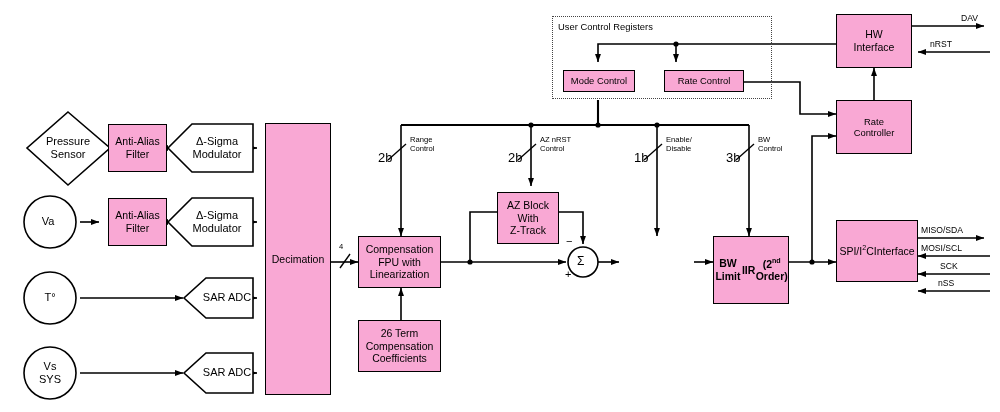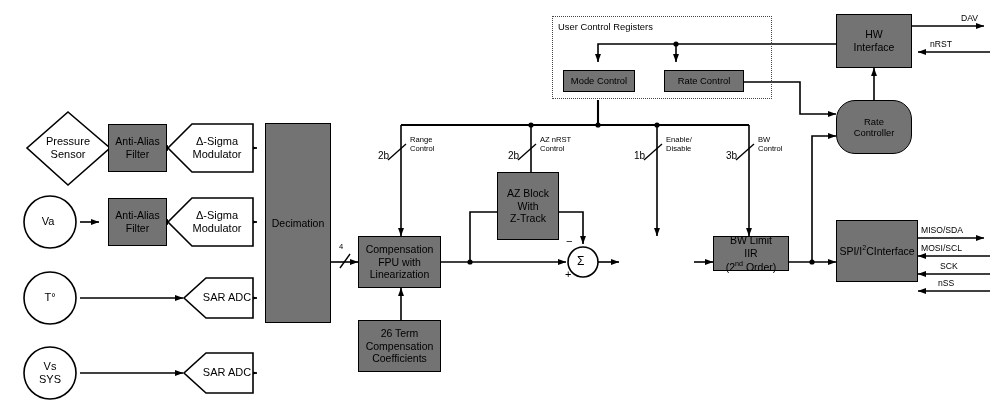--- a/index.html
+++ b/index.html
@@ -1,23 +1,23 @@
 <!DOCTYPE html>
 <html><head>
 <meta charset="utf-8">
 <style>
   html,body{margin:0;padding:0;background:#ffffff;}
   body{font-family:"Liberation Sans",sans-serif;}
   #canvas{position:relative;width:1000px;height:412px;background:#fff;overflow:hidden;}
   svg{position:absolute;top:0;left:0;width:1000px;height:412px;}
-  .blk{position:absolute;box-sizing:border-box;border:1.6px solid #000;background:#737373;
+  .blk{position:absolute;box-sizing:border-box;border:1.6px solid #000;background:#f9a8d4;
        display:flex;align-items:center;justify-content:center;text-align:center;
        font-size:10.5px;line-height:1.22;color:#000;}
   .lbl{position:absolute;font-size:7.6px;color:#000;line-height:1.18;white-space:nowrap;}
-  .lbl.bits{font-size:10px;}
+  .lbl.bits{font-size:13px;}
   .sig{position:absolute;font-size:8.6px;color:#000;white-space:nowrap;}
   .shape-txt{position:absolute;font-size:11px;line-height:1.22;text-align:center;color:#000;
        display:flex;align-items:center;justify-content:center;}
   .ucr-title{position:absolute;font-size:9.4px;color:#000;}
   .dotted{position:absolute;box-sizing:border-box;border:1.4px dotted #444;background:transparent;}
   .sum-txt{position:absolute;font-size:12px;color:#000;}
   .pm{position:absolute;font-size:11px;color:#000;}
   sup{font-size:0.68em;vertical-align:super;}
 </style>
 </head>
@@ -140,49 +140,49 @@
     <span>Δ-Sigma</span>
     <span>Modulator</span>
   </div>
   <div class="shape-txt" style="left:180px;top:204px;width:74px;height:36px;flex-direction:column;">
     <span>Δ-Sigma</span>
     <span>Modulator</span>
   </div>
   <div class="shape-txt" style="left:198px;top:290px;width:58px;height:16px;">SAR ADC</div>
   <div class="shape-txt" style="left:198px;top:365px;width:58px;height:16px;">SAR ADC</div>
 
-  <div class="blk" style="left:265px;top:123px;width:66px;height:200px;">
+  <div class="blk" style="left:265px;top:123px;width:66px;height:272px;">
     <span>Decimation</span>
   </div>
   <div class="lbl" style="left:339px;top:243px;">4</div>
 
   <div class="blk" style="left:358px;top:236px;width:83px;height:52px;flex-direction:column;">
     <span>Compensation</span>
     <span>FPU with</span>
     <span>Linearization</span>
   </div>
 
   <div class="blk" style="left:358px;top:320px;width:83px;height:52px;flex-direction:column;">
     <span>26 Term</span>
     <span>Compensation</span>
     <span>Coefficients</span>
   </div>
 
-  <div class="blk" style="left:497px;top:172px;width:62px;height:68px;flex-direction:column;">
+  <div class="blk" style="left:497px;top:192px;width:62px;height:52px;flex-direction:column;">
     <span>AZ Block</span>
     <span>With</span>
     <span>Z-Track</span>
   </div>
 
   <div class="sum-txt" style="left:577px;top:254px;">Σ</div>
   <div class="pm" style="left:566px;top:235px;">−</div>
   <div class="pm" style="left:565px;top:268px;">+</div>
 
 
-  <div class="blk" style="left:713px;top:236px;width:76px;height:35px;flex-direction:column;">
+  <div class="blk" style="left:713px;top:236px;width:76px;height:68px;font-weight:bold;">
     <span>BW Limit</span>
     <span>IIR</span>
     <span><span>(2</span><sup>nd</sup><span> Order)</span></span>
   </div>
 
   <div class="dotted" style="left:552px;top:16px;width:220px;height:83px;"></div>
   <div class="ucr-title" style="left:558px;top:21px;">User Control Registers</div>
   <div class="blk" style="left:563px;top:70px;width:72px;height:22px;font-size:9.4px;">
     <span>Mode Control</span>
   </div>
@@ -209,21 +209,21 @@
   <div class="lbl" style="left:758px;top:136px;">
     <div>BW</div>
     <div>Control</div>
   </div>
 
   <div class="blk" style="left:836px;top:14px;width:76px;height:54px;flex-direction:column;">
     <span>HW</span>
     <span>Interface</span>
   </div>
 
-  <div class="blk" style="left:836px;top:100px;width:76px;height:54px;flex-direction:column;font-size:9.4px;border-radius:19px;">
+  <div class="blk" style="left:836px;top:100px;width:76px;height:54px;flex-direction:column;font-size:9.4px;">
     <span>Rate</span>
     <span>Controller</span>
   </div>
 
   <div class="blk" style="left:836px;top:220px;width:82px;height:62px;flex-direction:row;">
     <span><span>SPI/I</span><sup>2</sup><span>C</span></span>
     <span>Interface</span>
   </div>
 
   <div class="sig" style="left:933px;top:13px;margin-left:28px;">DAV</div>

